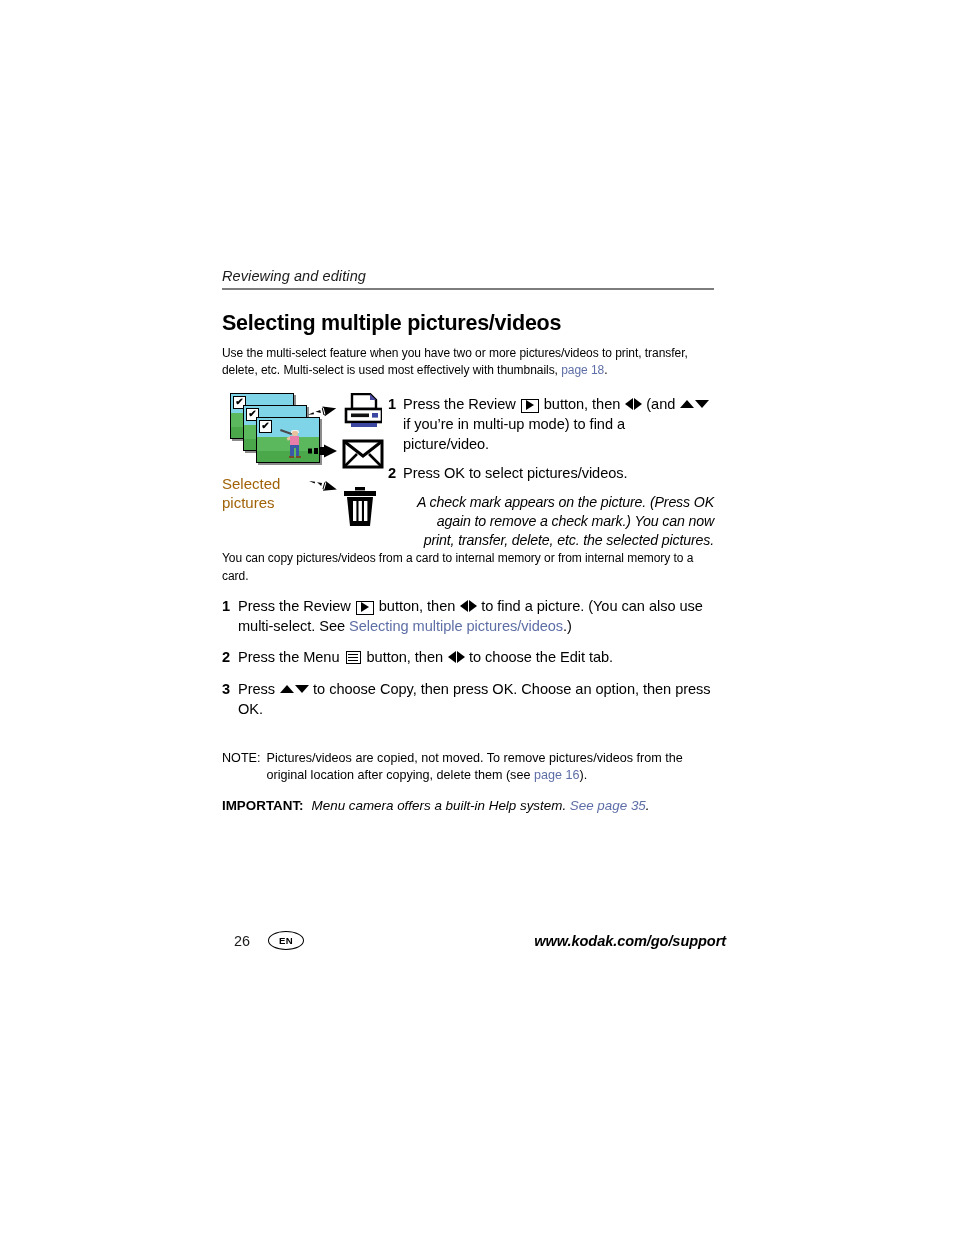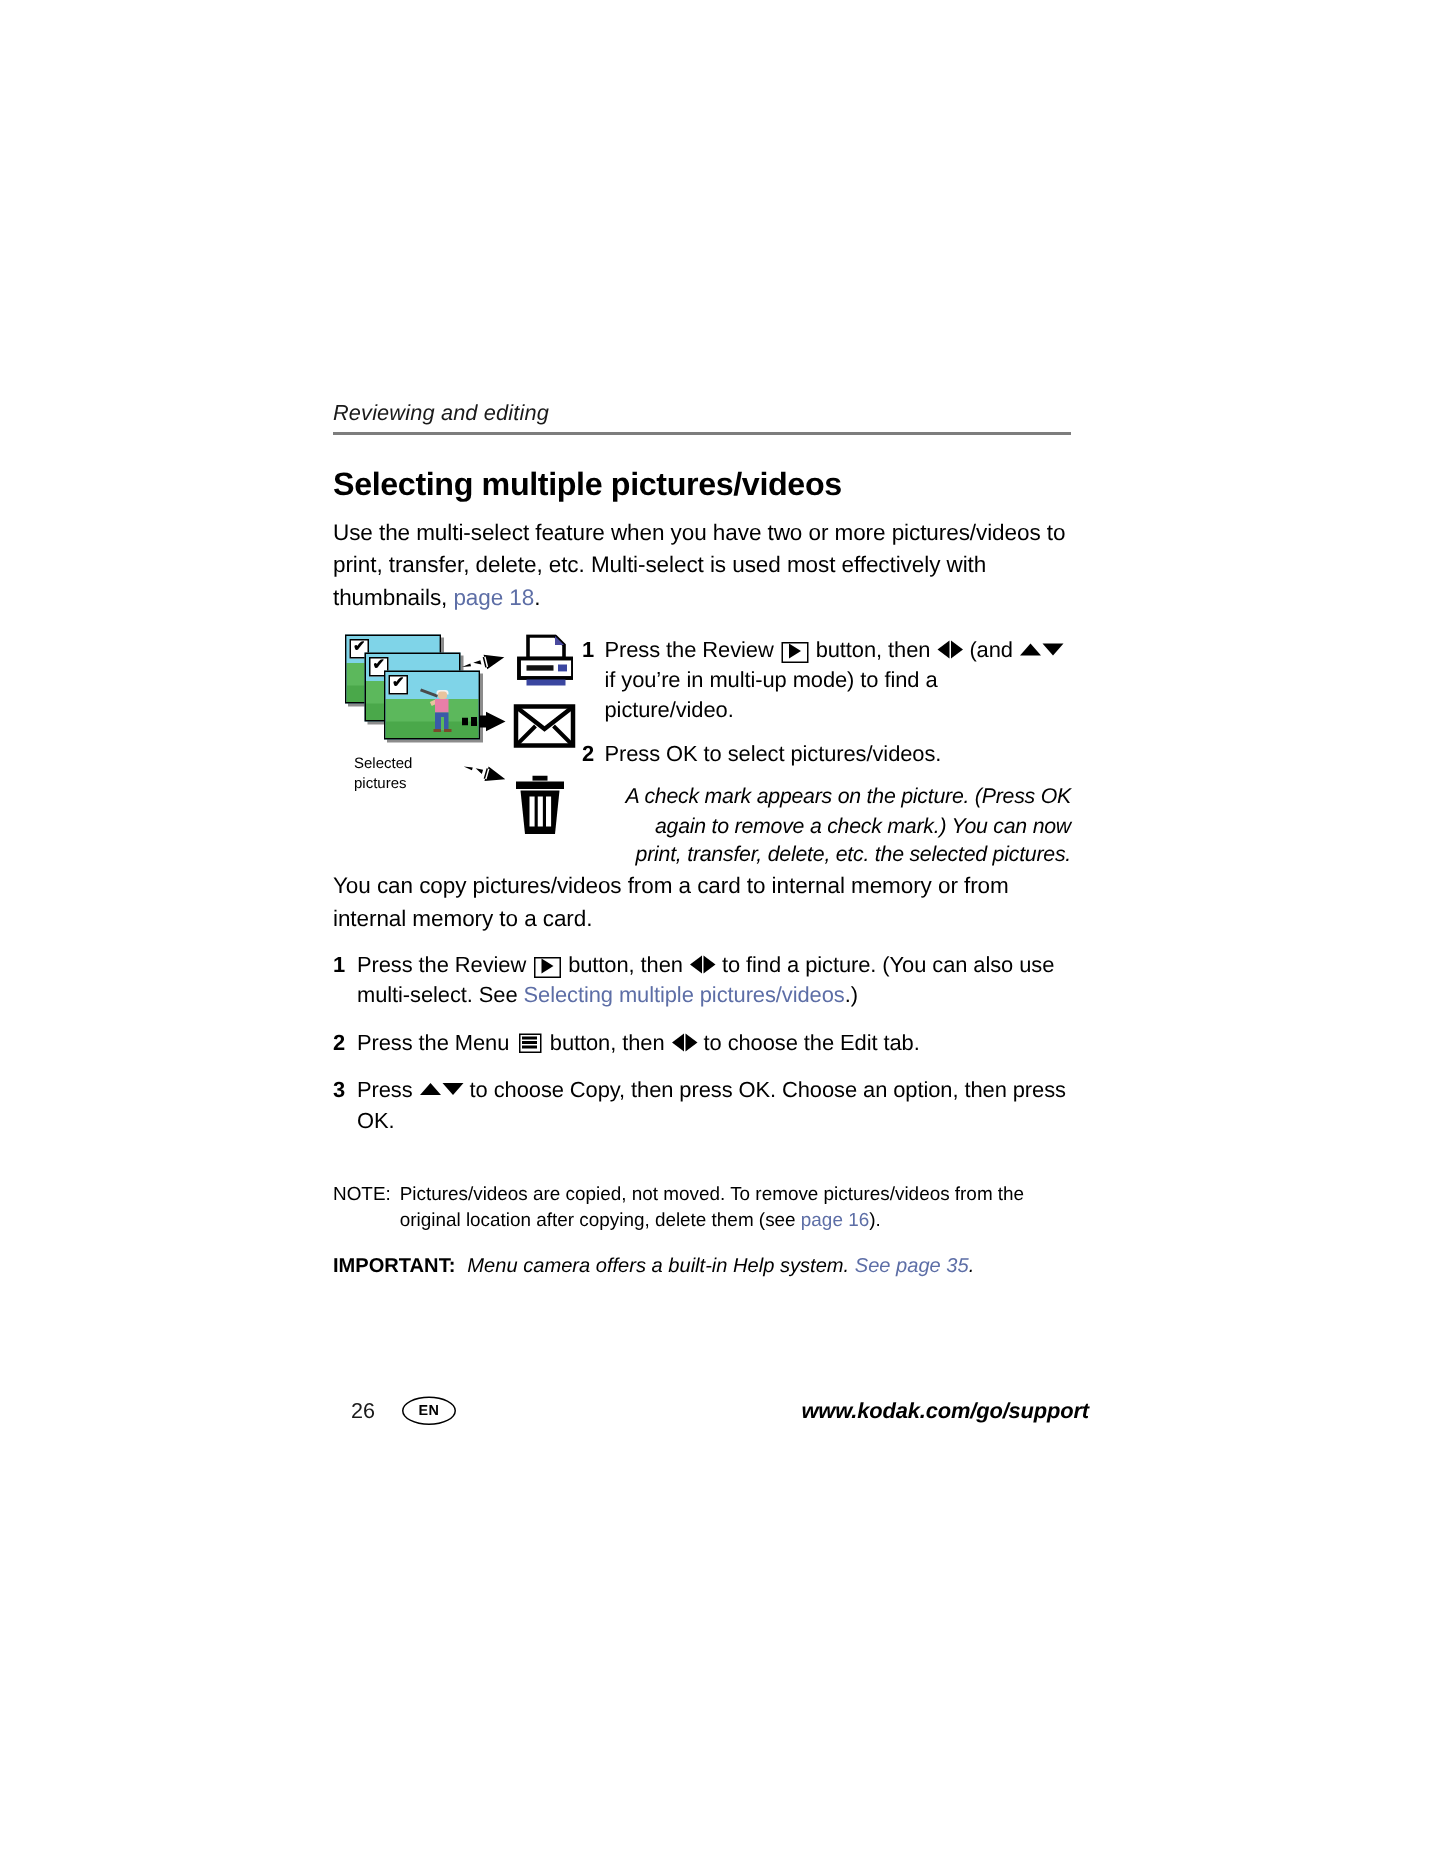--- a/index.html
+++ b/index.html
@@ -41,21 +41,21 @@
   h1.section-title {
     font-size: 21.5px;
     font-weight: bold;
     margin: 21px 0 9px 0;
     letter-spacing: -0.25px;
     line-height: 1.15;
   }
   h1.section-title.second { margin-top: 24px; }
 
   p.body-text {
-    font-size: 15px;
+    font-size: 12px;
     line-height: 1.42;
     margin: 0;
     letter-spacing: -0.05px;
   }
 
   .sub-head {
     font-size: 14.2px;
     font-weight: bold;
     margin-top: 14px;
     letter-spacing: -0.05px;
@@ -118,25 +118,24 @@
   .g-cap   { left: 5px;  top: -1px; width: 8px; height: 3px; background: #f2f2f2; border-radius: 2px 2px 0 0; }
   .g-torso { left: 4px;  top: 5px;  width: 9px; height: 9px; background: #e87fa8; }
   .g-arm   { left: 1px;  top: 6px;  width: 4px; height: 3px; background: #e8c39e; transform: rotate(-25deg); }
   .g-legs  { left: 4px;  top: 14px; width: 9px; height: 12px; background: #3a5aa8; }
   .g-legsplit { left: 8px; top: 17px; width: 2px; height: 9px; background: #5cb85c; }
   .g-shoe1 { left: 3px;  top: 25px; width: 5px; height: 2px; background: #7a4a2a; }
   .g-shoe2 { left: 10px; top: 25px; width: 5px; height: 2px; background: #7a4a2a; }
   .g-club  { left: -6px; top: 0px;  width: 12px; height: 2px; background: #4a4a4a; transform: rotate(20deg); }
 
   .fig-caption {
-    font-size: 10px;
+    font-size: 15px;
     line-height: 1.28;
     margin-top: 5px;
-    margin-left: 14px;
-    color: #000000;
+    color: #a16207;
   }
 
   
   .arrows {
     position: absolute;
     left: 86px;
     top: 8px;
     width: 34px;
     height: 96px;
   }

